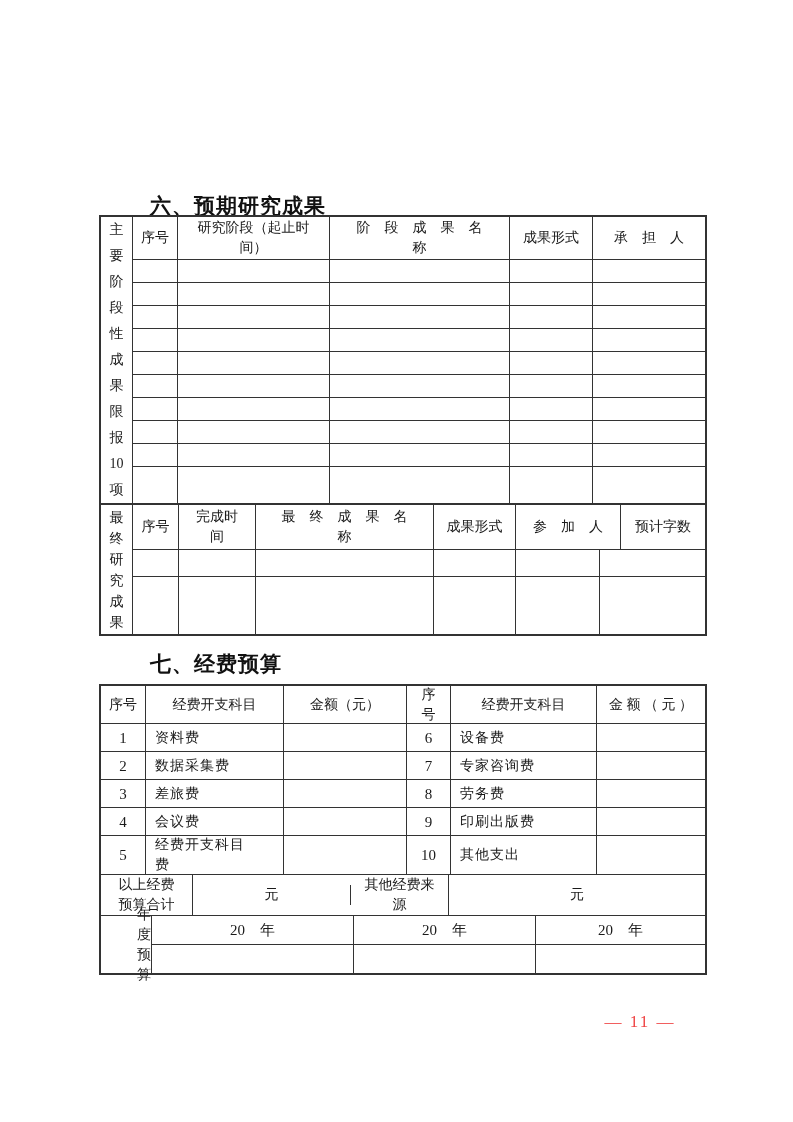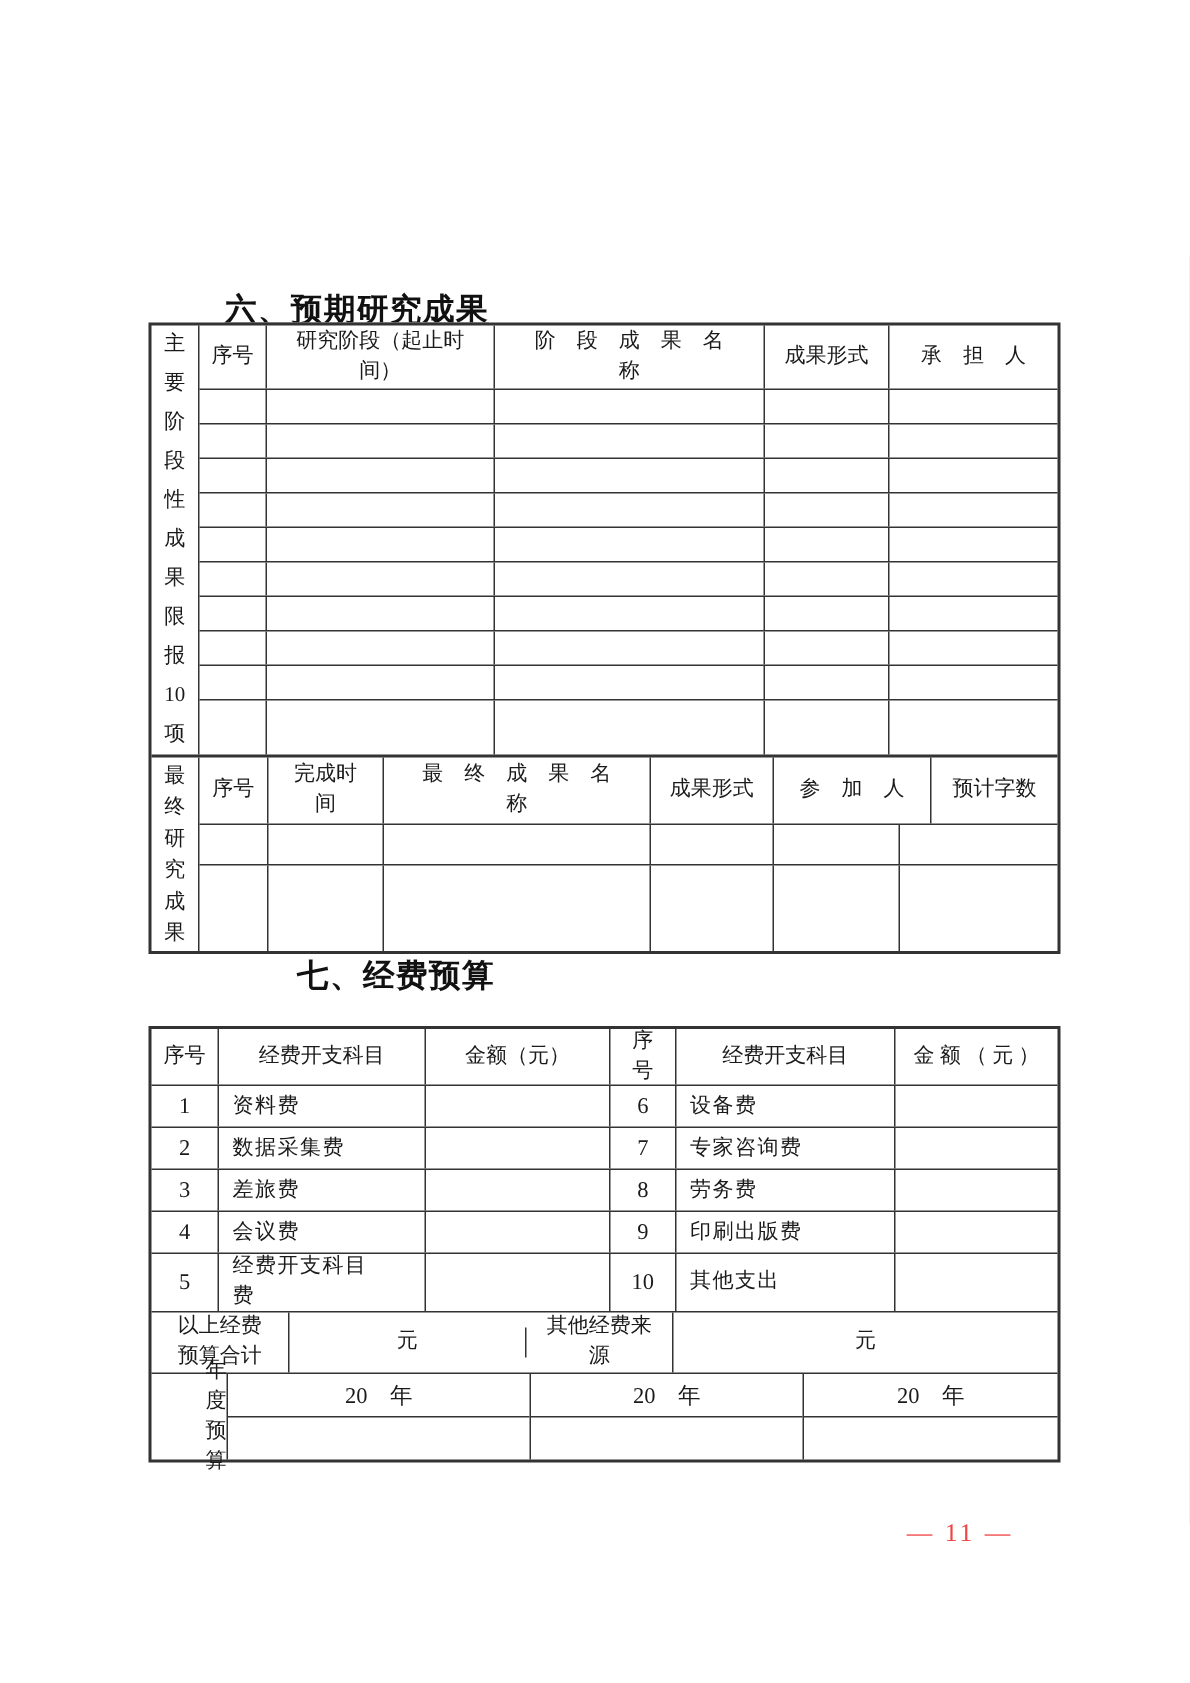--- a/index.html
+++ b/index.html
@@ -16,21 +16,21 @@
   .sec-title {
     position: absolute;
     left: 150px;
     font-family: "Liberation Sans", "DejaVu Sans", sans-serif;
     font-weight: bold;
     font-size: 21px;
     letter-spacing: 1px;
     color: #111;
   }
   .t1-title { top: 192px; text-decoration: underline; }
-  .t2-title { top: 636px; margin-left: 48px; }
+  .t2-title { top: 650px; }
 
   
   .doc-table {
     position: absolute;
     left: 99px;
     width: 608px;
     border: 2px solid #333;
     background: #fff;
   }
   .table1 { top: 215px; }

